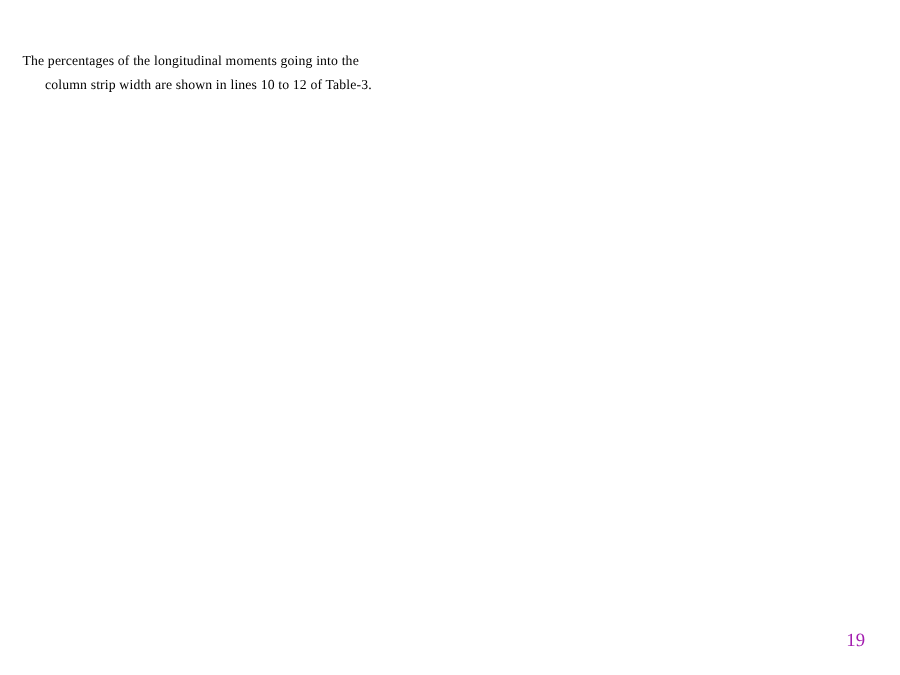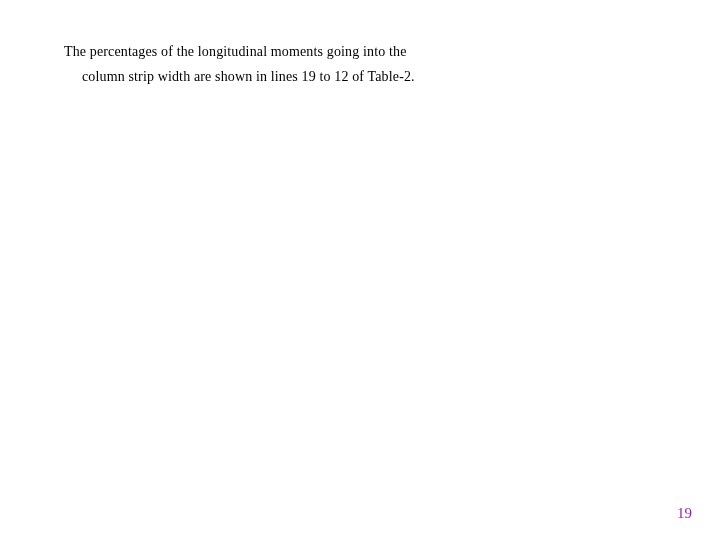--- a/index.html
+++ b/index.html
@@ -19,37 +19,36 @@
       position: relative;
     }
 
     .page-content {
       padding: 40px 30px 30px 18px;
       line-height: 1.6;
     }
 
     .paragraph {
       text-align: justify;
-      font-size: 14px;
+      font-size: 11px;
       line-height: 1.75;
       letter-spacing: 0.01em;
-      margin-left: 46px;
     }
 
     .page-number {
       position: absolute;
       bottom: 18px;
       right: 28px;
       font-size: 15px;
       color: #a21caf;
     }
   </style>
 </head>
 <body>
 
 <div class="page-content">
   <p class="paragraph">
     <span>The  percentages  of  the  longitudinal  moments  going  into  the</span><br>
-    <span style="padding-left: 18px;">column strip width are shown in lines 19 to 12 of Table-2.</span>
+    <span style="padding-left: 18px;">column strip width are shown in lines 10 to 12 of Table-3.</span>
   </p>
 </div>
 
 <div class="page-number">19</div>
 
 </body></html>

